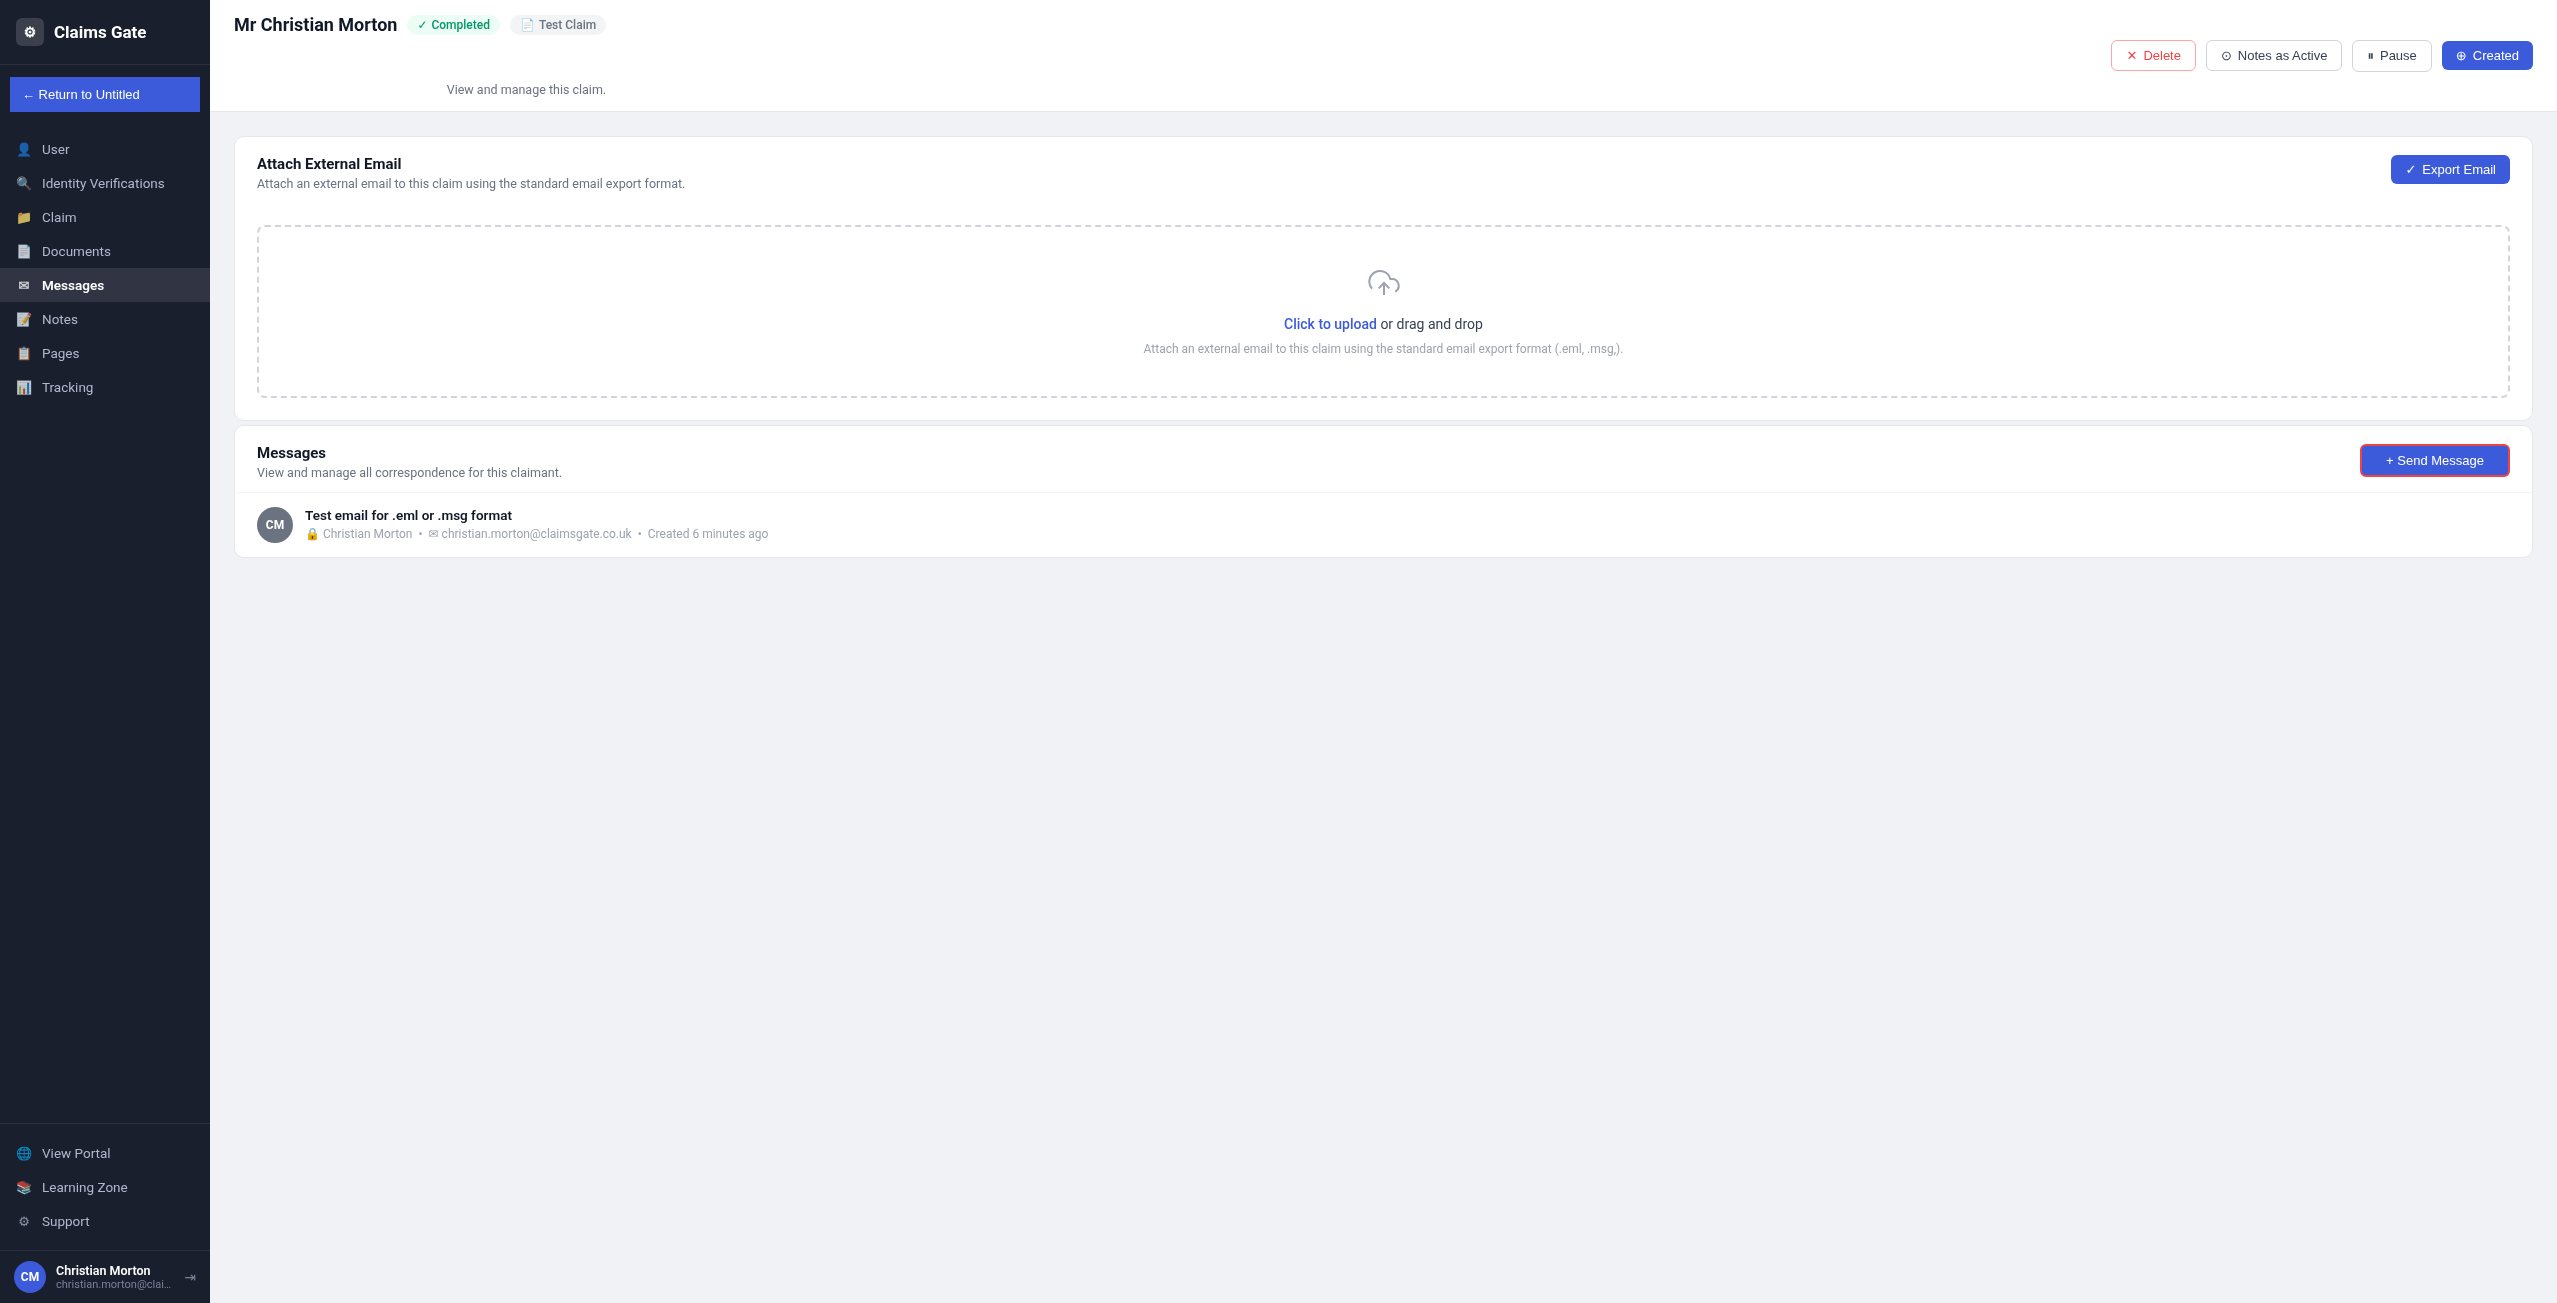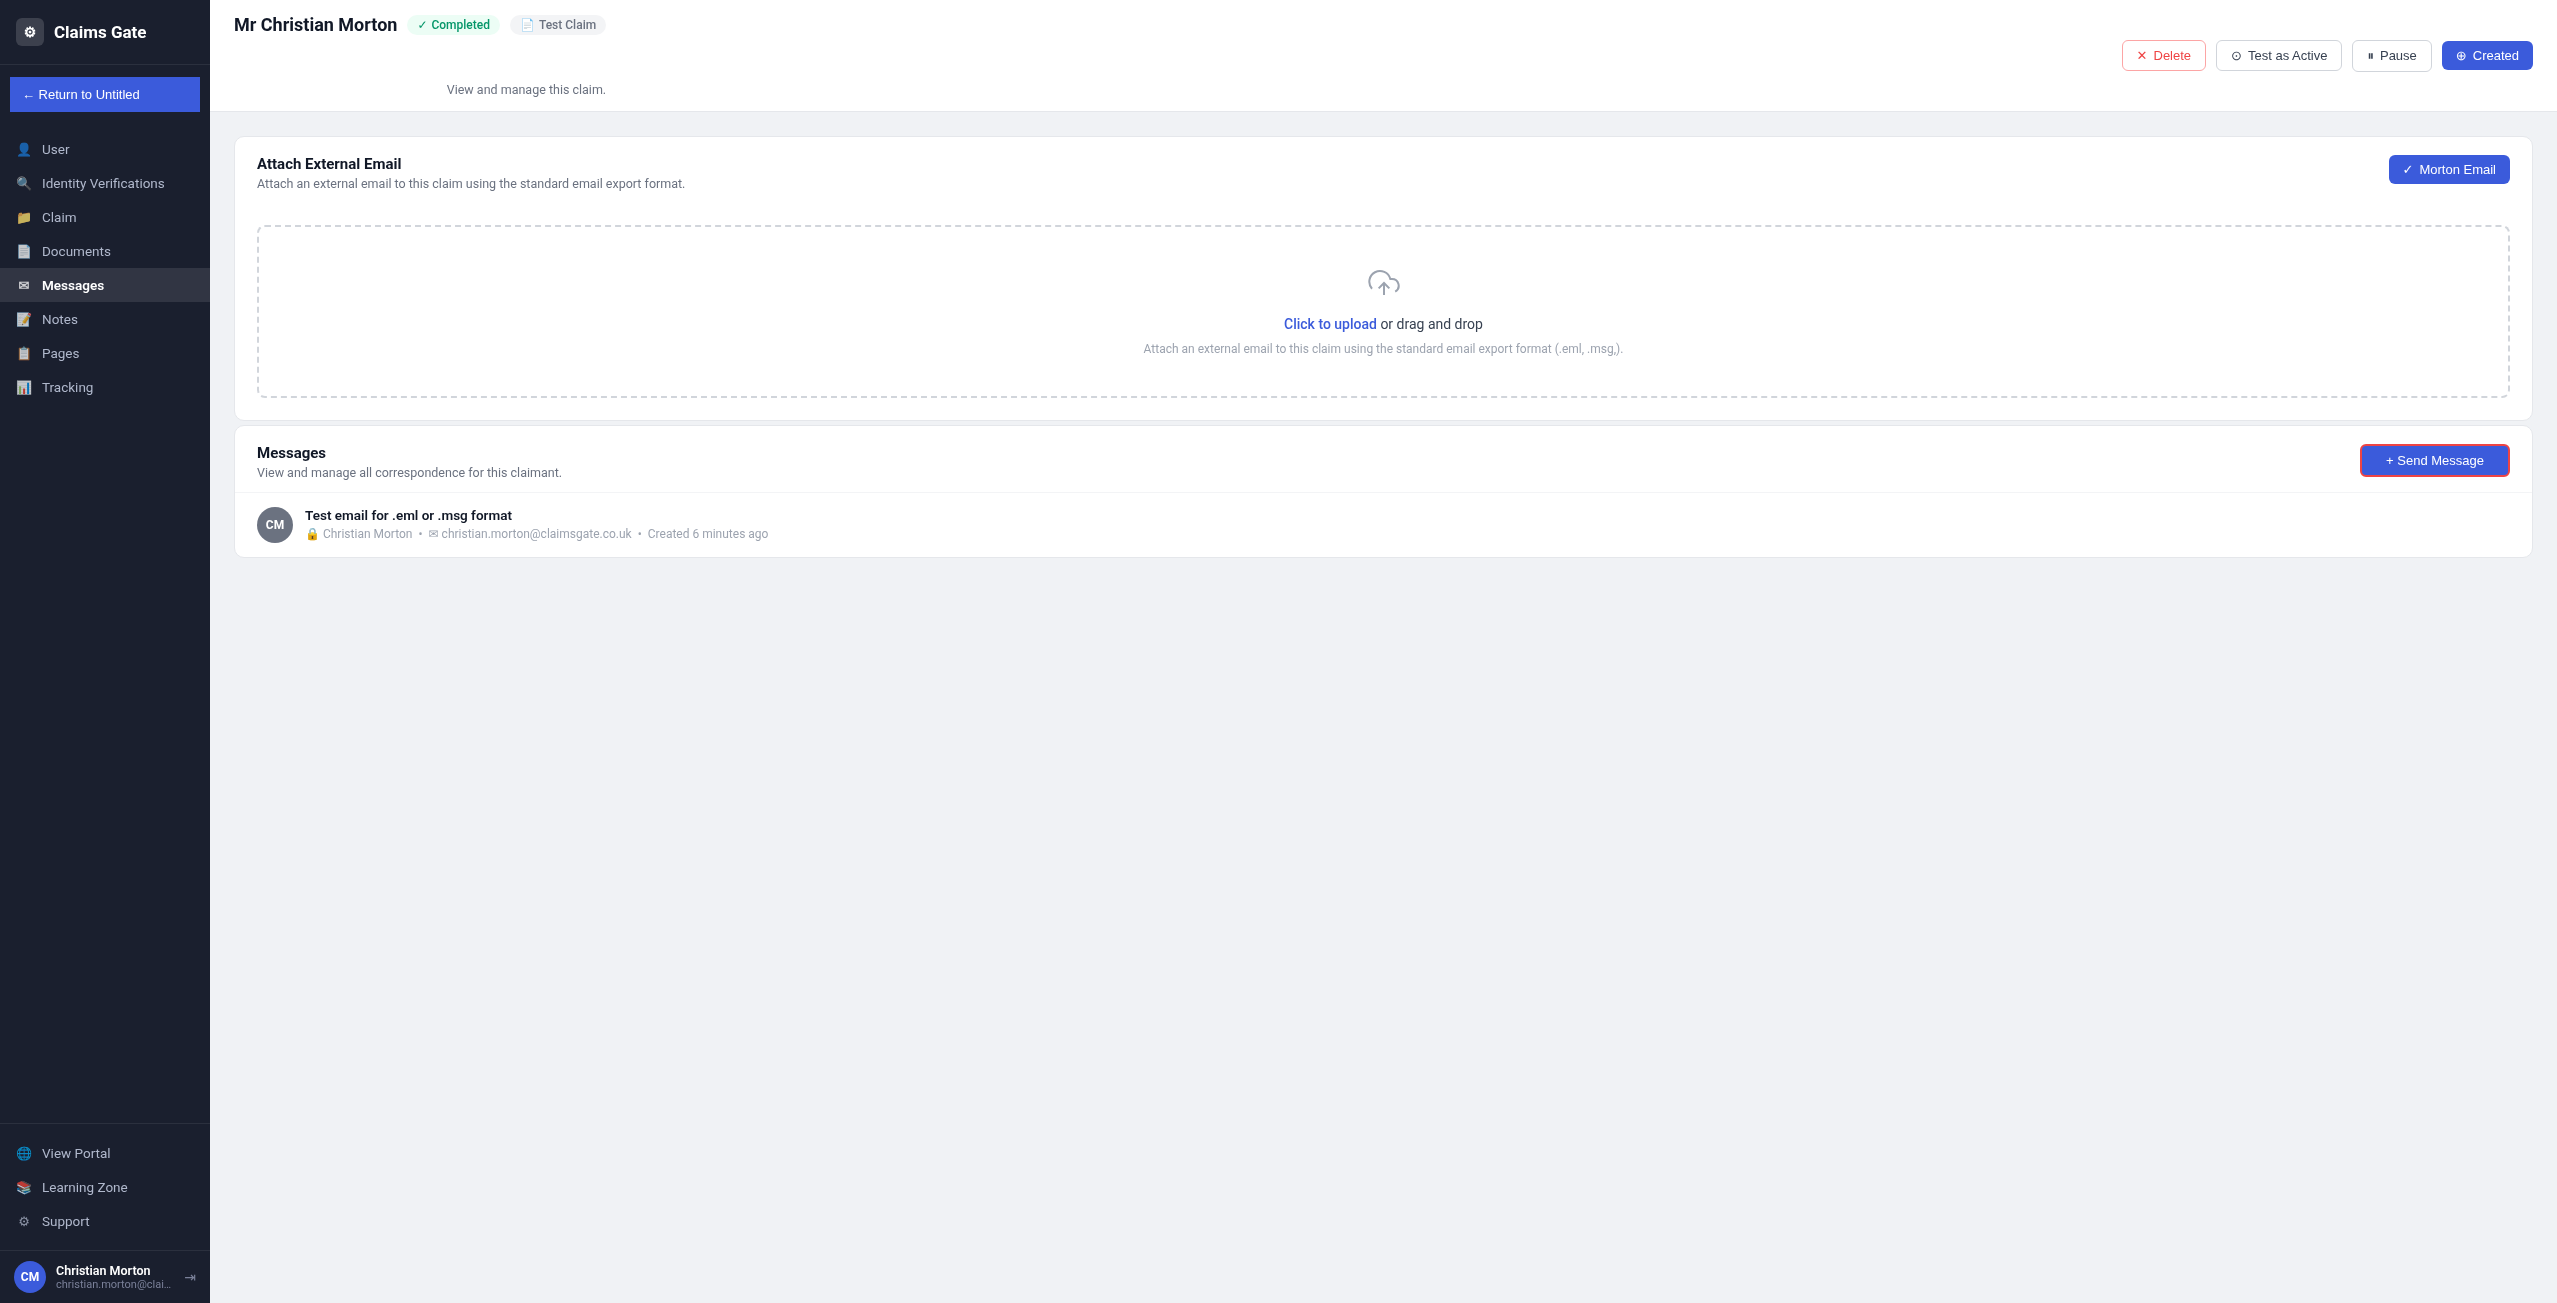--- a/index.html
+++ b/index.html
@@ -343,21 +343,21 @@
       </div>
       <div class="claim-subtitle">View and manage this claim.</div>
     </div>
     <div class="top-actions">
       <button class="btn-ghost danger">
         <span>✕</span>
         <span>Delete</span>
       </button>
       <button class="btn-ghost">
         <span>⊙</span>
-        <span>Test as Active</span>
+        <span>Notes as Active</span>
       </button>
       <button class="btn-ghost">
         <span>⏸</span>
         <span>Pause</span>
       </button>
       <button class="btn-primary">
         <span>⊕</span>
         <span>Created</span>
       </button>
     </div>
@@ -366,21 +366,21 @@
   <div class="content">
 
     <div class="card card-wrapper">
       <div style="display:flex; align-items:flex-start; justify-content:space-between; padding: 18px 22px 12px;">
         <div>
           <div class="card-title">Attach External Email</div>
           <div class="card-subtitle">Attach an external email to this claim using the standard email export format.</div>
         </div>
         <button class="btn-primary">
           <span>✓</span>
-          <span>Morton Email</span>
+          <span>Export Email</span>
         </button>
       </div>
       <div class="card-body">
         <div class="upload-zone">
           <div class="upload-icon">
             <svg width="32" height="32" viewBox="0 0 24 24" fill="none" stroke="#9ca3af" stroke-width="1.5">
               <polyline points="16 16 12 12 8 16"></polyline>
               <line x1="12" y1="12" x2="12" y2="21"></line>
               <path d="M20.39 18.39A5 5 0 0 0 18 9h-1.26A8 8 0 1 0 3 16.3"></path>
             </svg>

